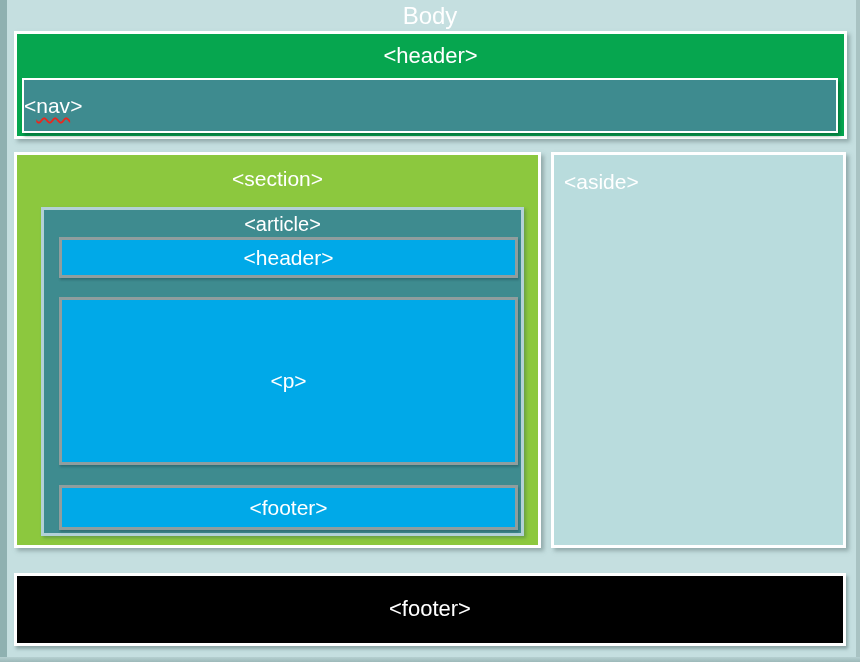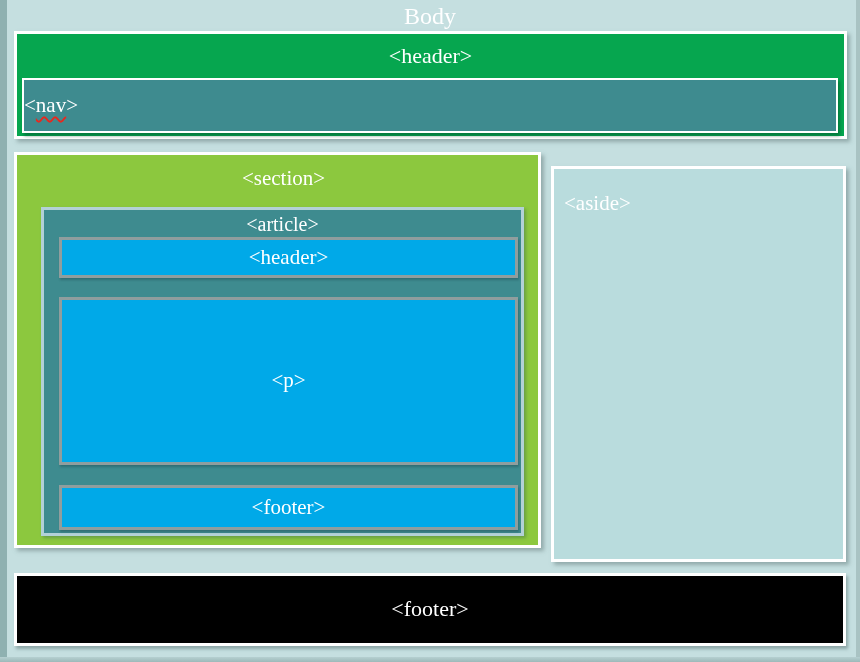--- a/index.html
+++ b/index.html
@@ -2,21 +2,21 @@
 <html style="--background: #c5dfe0; --edge-shade: #8fb1b1; --header-green: #06a64f; --nav-teal: #3e8b8f; --section-green: #8cc83e; --article-teal: #3e8b8f; --content-blue: #00a9e8; --aside-fill: #b9dcdd; --box-border-grey: #8f9e9e; --article-border: #b3d1d7; --footer-black: #000000; --label-white: #ffffff; --spellcheck-red: #e8281e;"><head>
 <meta charset="utf-8">
 <style>
   * { margin: 0; padding: 0; box-sizing: border-box; }
   html, body { background: #9fb7b7; }
   .slide {
     position: relative;
     width: 860px;
     height: 662px;
     background: var(--background, #c5dfe0);
-    font-family: Liberation Serif, serif;
+    font-family: Liberation Sans, sans-serif;
     color: var(--label-white, #ffffff);
     overflow: hidden;
   }
   .edge-left {
     position: absolute; left: 0; top: 0; width: 7px; height: 100%;
     background: var(--edge-shade, #8fb1b1);
   }
   .edge-right {
     position: absolute; right: 0; top: 0; width: 4px; height: 100%;
     background: #a9c3c3;
@@ -59,21 +59,21 @@
   }
 
   
   .section-box {
     position: absolute; left: 14px; top: 152px; width: 527px; height: 396px;
     background: var(--section-green, #8cc83e);
     border: 3px solid #fff;
     box-shadow: 3px 3px 4px rgba(104, 128, 128, 0.55);
   }
   .section-label {
-    position: absolute; left: 6px; top: 0; width: 100%; height: 48px;
+    position: absolute; left: 0; top: 0; width: 100%; height: 48px;
     display: flex; align-items: center; justify-content: center;
   }
   .article-box {
     position: absolute; left: 24px; top: 52px; width: 483px; height: 329px;
     background: var(--article-teal, #3e8b8f);
     border: 3px solid var(--article-border, #b3d1d7);
     box-shadow: 2px 2px 3px rgba(40, 80, 80, 0.35);
     padding-left: 16px;
   }
   .article-label {
@@ -90,22 +90,21 @@
   }
   .article-header-box { top: 27px;  height: 41px;  }
   .paragraph-box      { top: 87px;  height: 168px; }
   .article-footer-box { top: 275px; height: 45px;  }
 
   .aside-box {
     position: absolute; left: 551px; top: 152px; width: 295px; height: 396px;
     background: var(--aside-fill, #b9dcdd);
     border: 3px solid #fff;
     box-shadow: 3px 3px 4px rgba(104, 128, 128, 0.55);
-    padding: 22px 0 0 10px;
-    margin-top: 14px;
+    padding: 14px 0 0 10px;
   }
 
   
   .page-footer-box {
     position: absolute; left: 14px; top: 573px; width: 832px; height: 73px;
     background: var(--footer-black, #000000);
     border: 3px solid #fff;
     box-shadow: 2px 3px 3px rgba(104, 128, 128, 0.6);
     display: flex; align-items: center; justify-content: center;
   }

